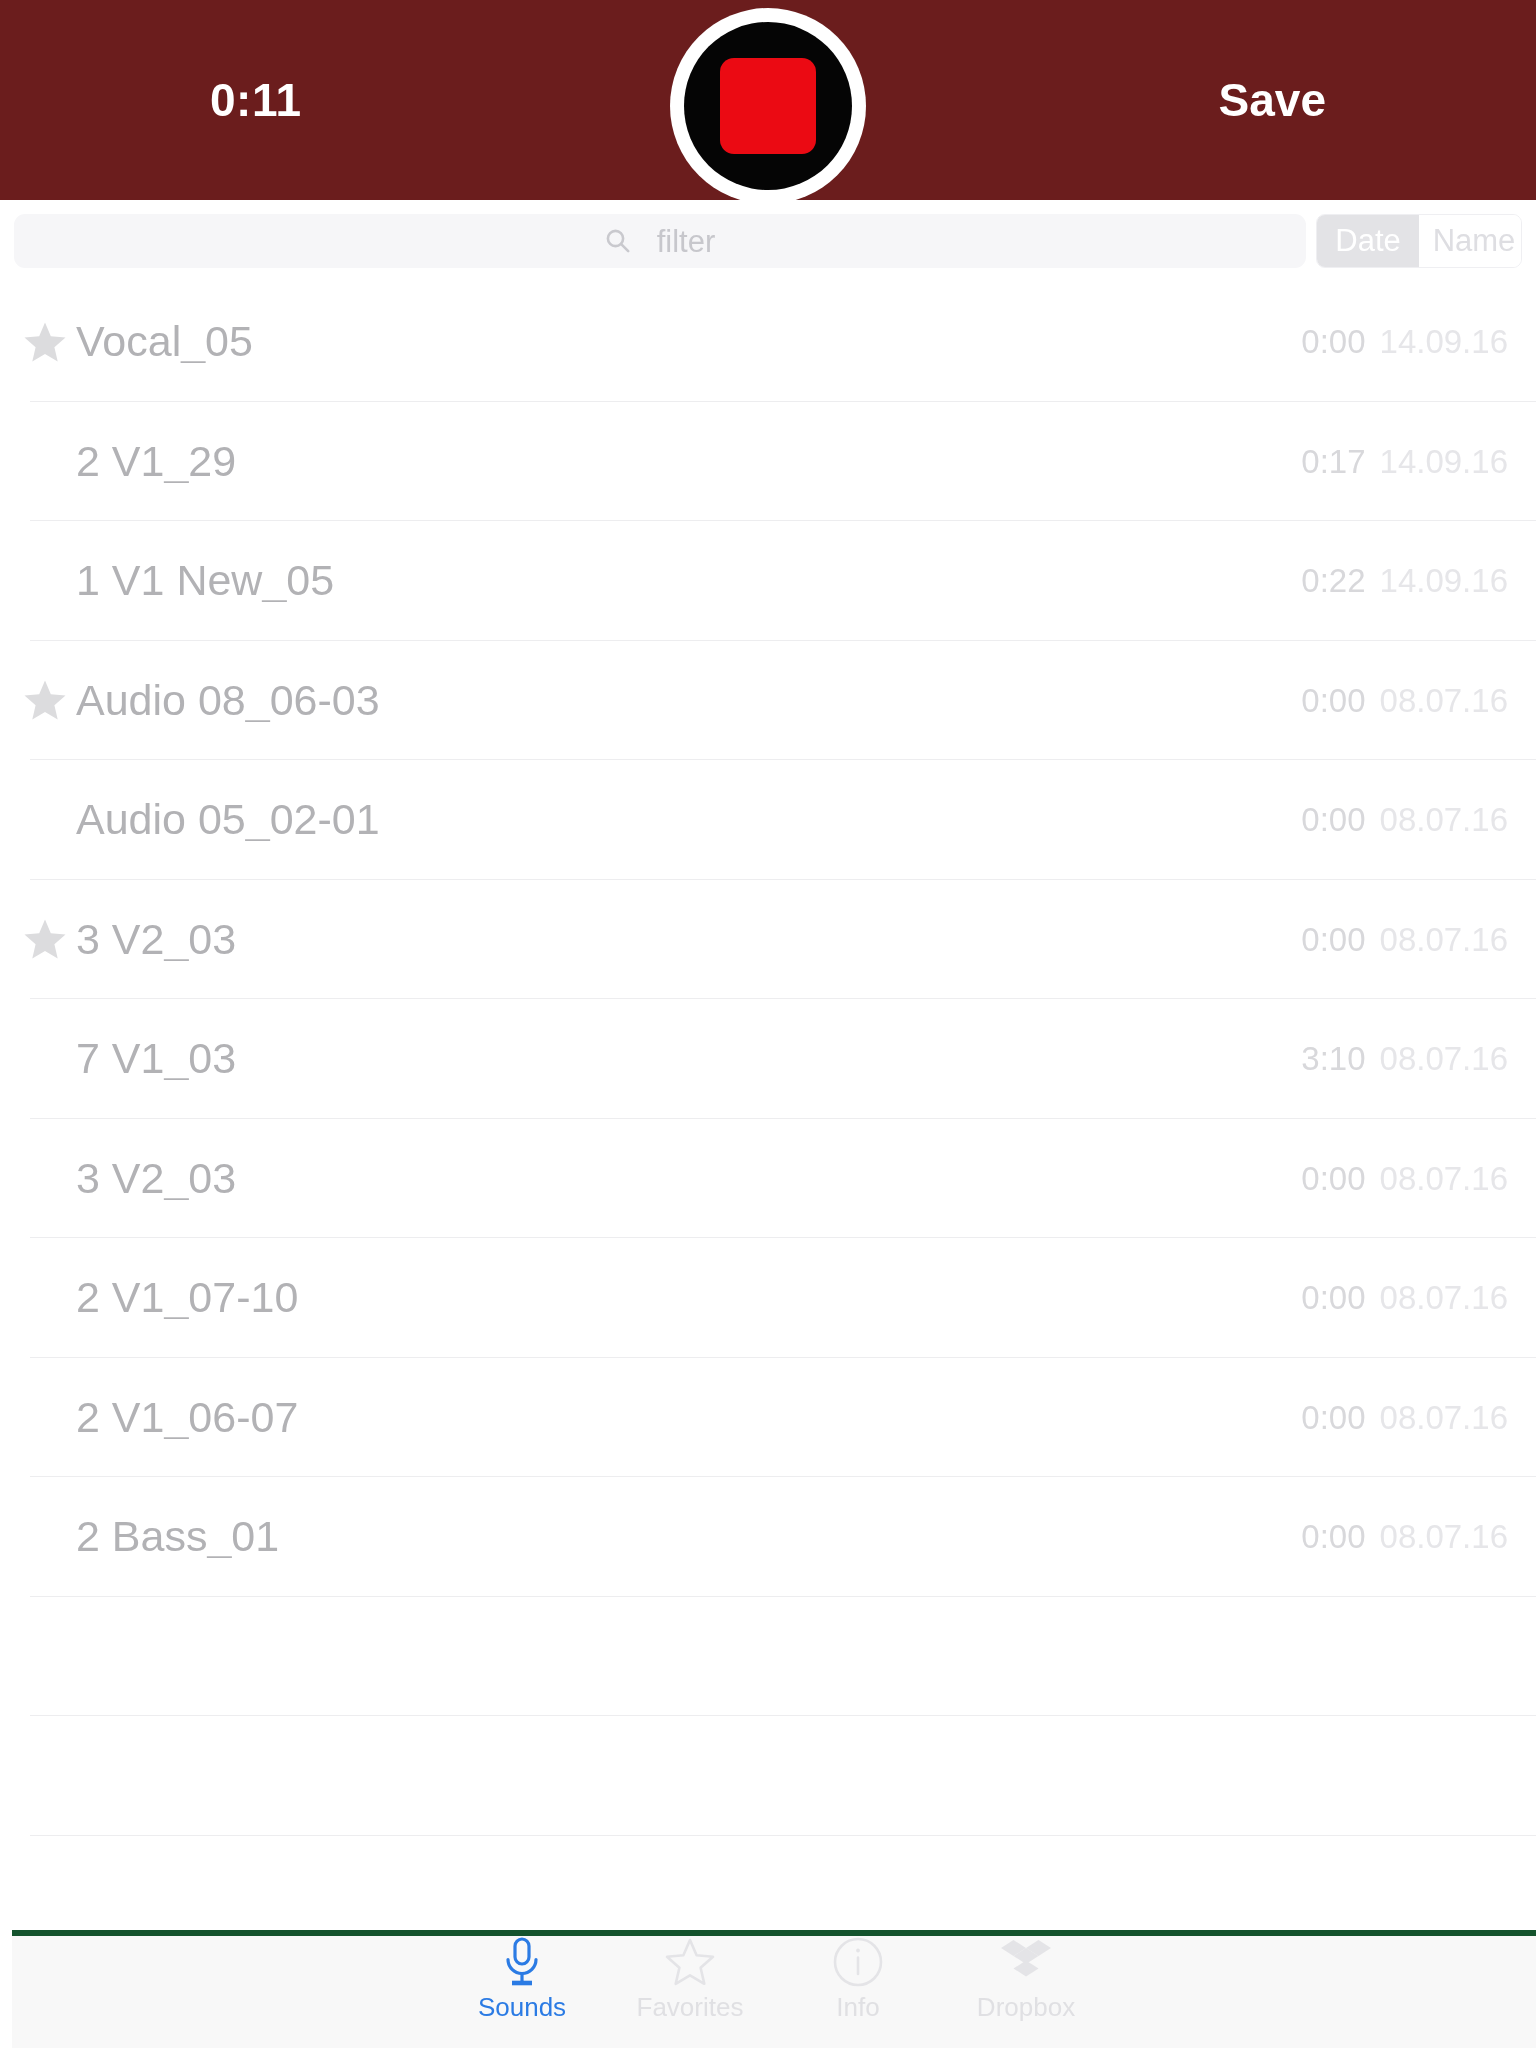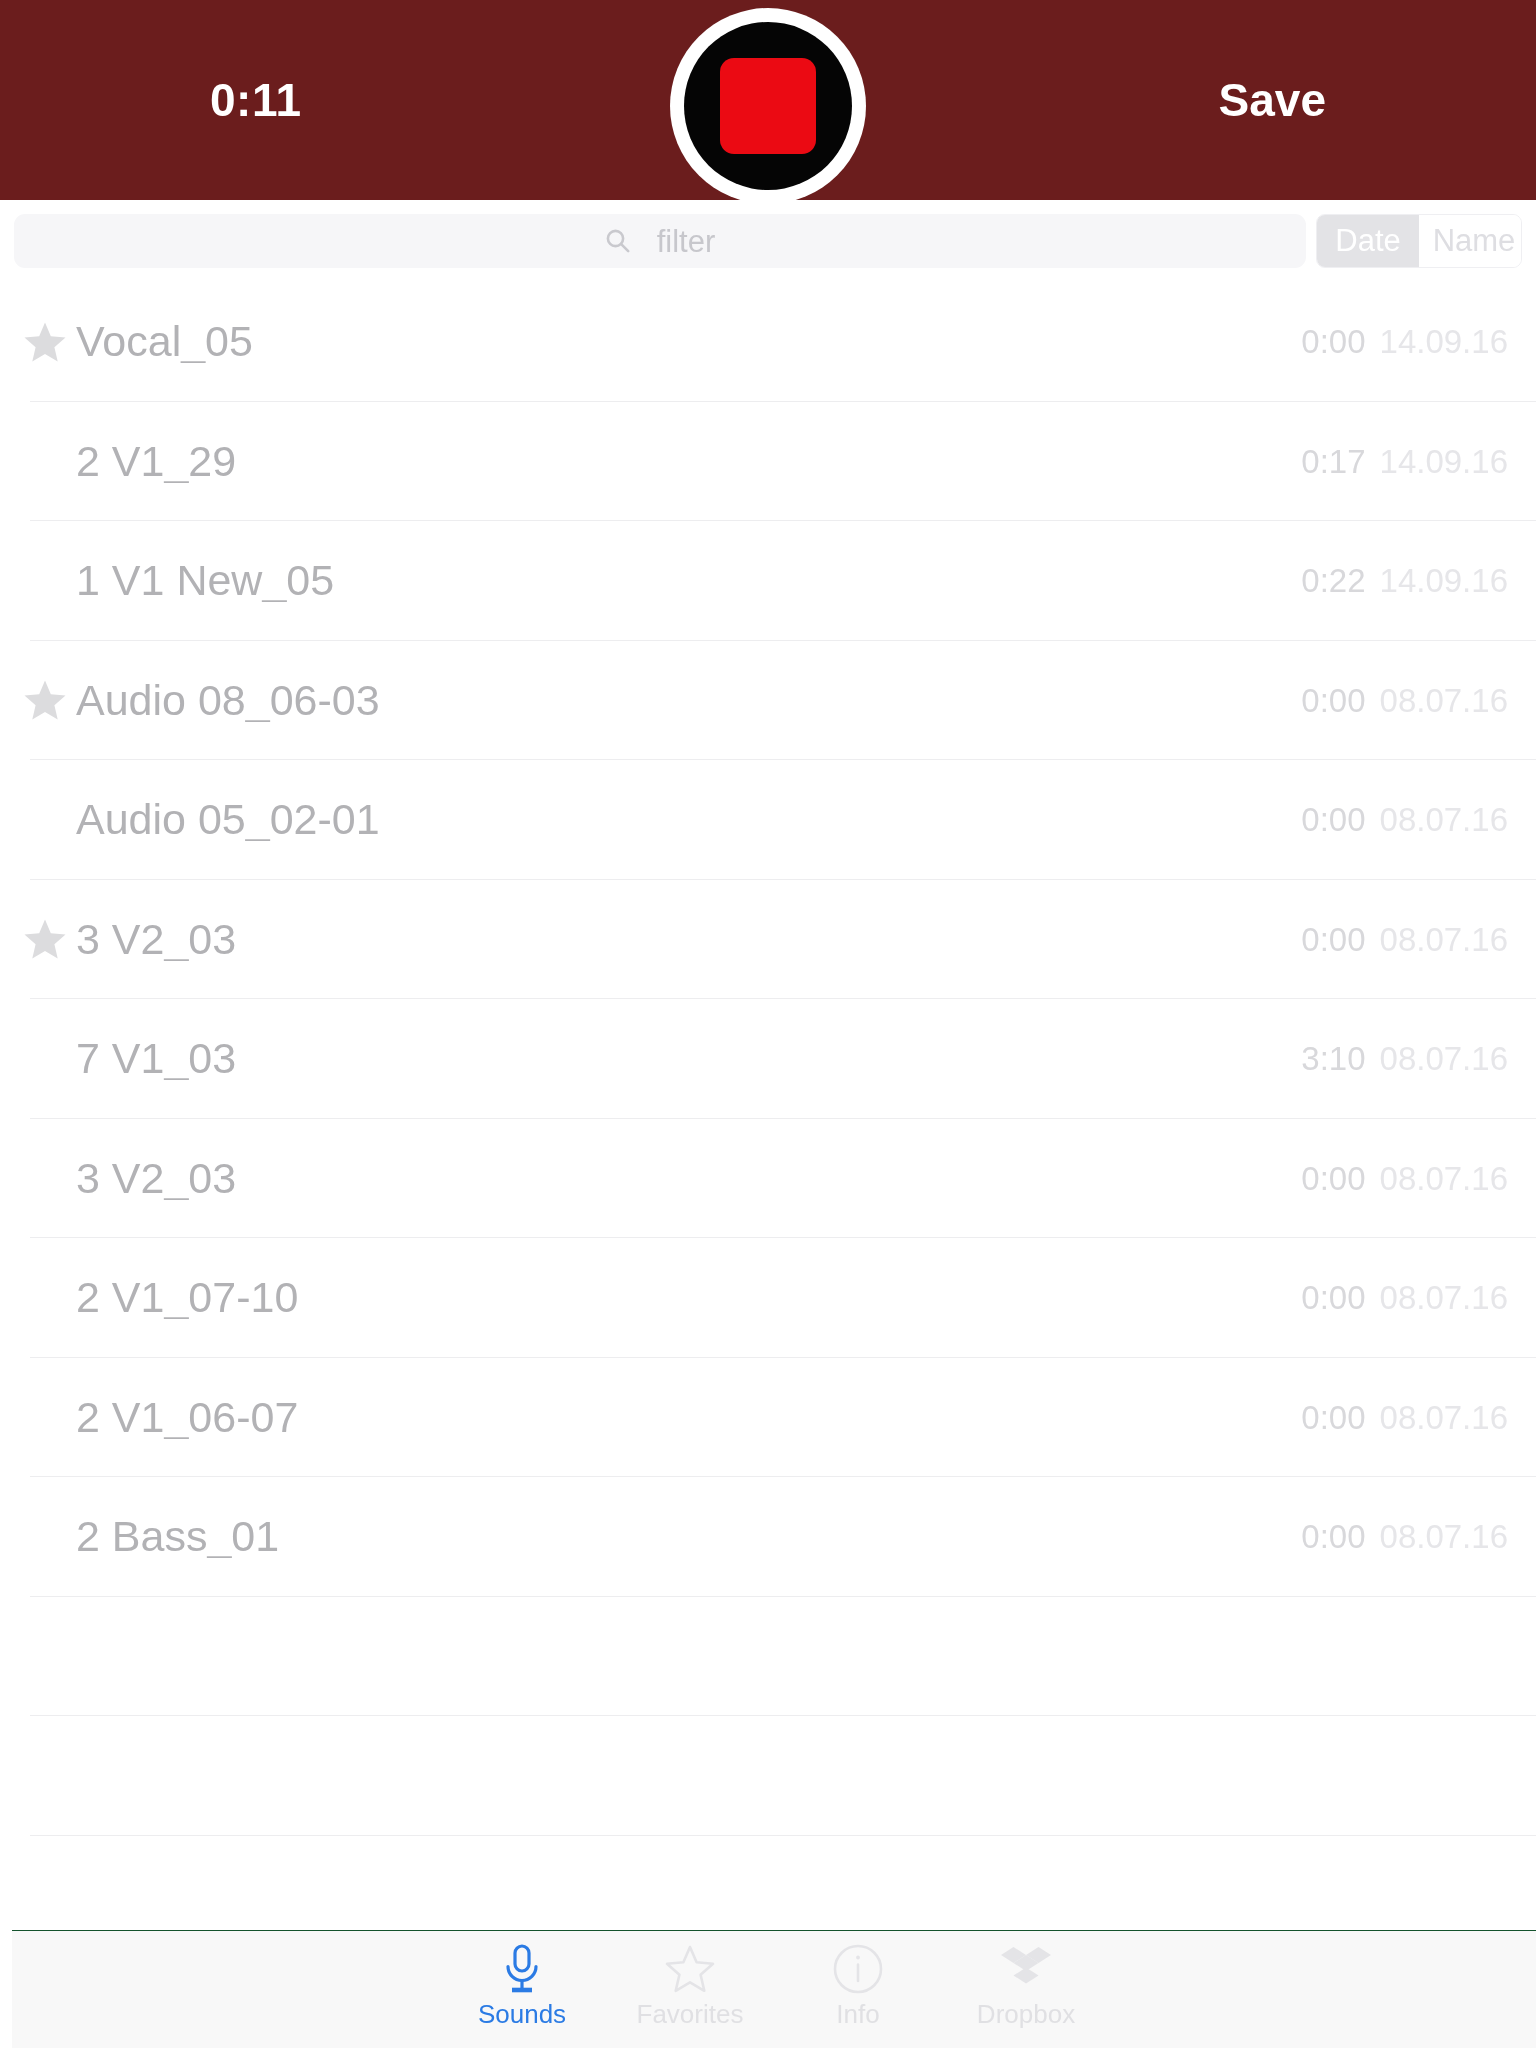--- a/index.html
+++ b/index.html
@@ -234,27 +234,27 @@
   }
   .row.empty {
     cursor: default;
   }
 
   
   .tab-bar {
     flex: 0 0 118px;
     height: 118px;
     background: #F8F8F8;
-    border-top: 1px solid #14532d;
+    border-top: 6px solid #14532d;
     display: flex;
     align-items: flex-start;
     justify-content: center;
     box-sizing: border-box;
     gap: 0;
-    padding-top: 12px;
+    padding-top: 0;
     margin-left: 12px;
   }
   .tab {
     width: 168px;
     display: flex;
     flex-direction: column;
     align-items: center;
     justify-content: flex-start;
     gap: 6px;
     cursor: pointer;

